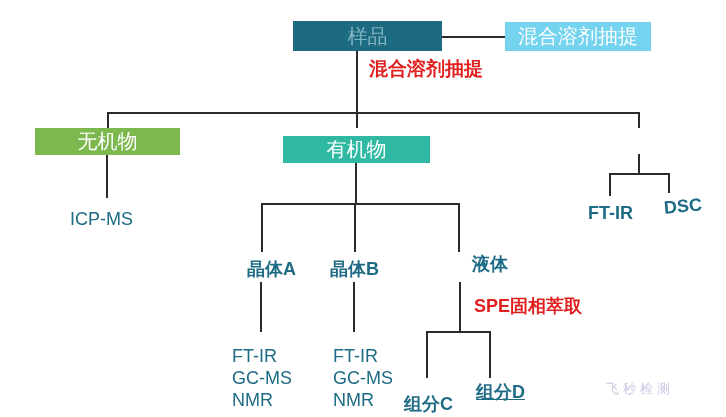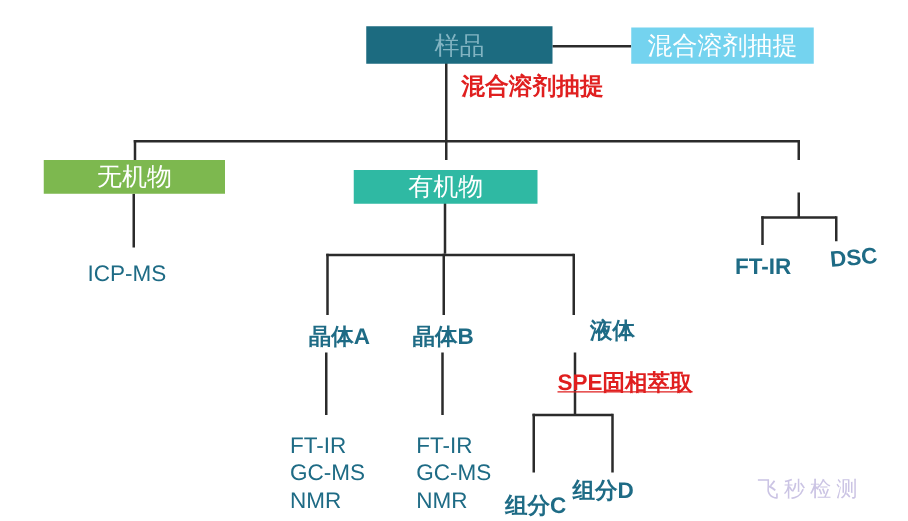--- a/index.html
+++ b/index.html
@@ -20,21 +20,21 @@
     color:var(--edge-label-text);white-space:nowrap;
   }
   .methods{
     position:absolute;font-weight:normal;font-size:18px;
     color:var(--label-text);line-height:22px;white-space:nowrap;margin-top:11px;
   }
   .lh{position:absolute;height:1.5px;background:var(--line);}
   .lv{position:absolute;width:1.5px;background:var(--line);}
   .watermark{
     position:absolute;font-family:"DejaVu Serif","Liberation Serif",serif;
-    font-size:17px;letter-spacing:4px;color:var(--watermark-text);white-space:nowrap;
+    font-size:13px;letter-spacing:4px;color:var(--watermark-text);white-space:nowrap;
   }
 </style>
 </head>
 <body>
 
 <div id="canvas">
 
   <div class="lh" style="left:442px;top:36px;width:63px;"></div>
   <div class="lv" style="left:356px;top:50px;height:63px;"></div>
   <div class="lh" style="left:107px;top:112px;width:532px;"></div>
@@ -69,21 +69,21 @@
   <div class="node" style="left:35px;top:128px;width:145px;height:27px;background:var(--inorganic-bg);">
     <span>无机物</span>
   </div>
 
   <div class="node" style="left:283px;top:136px;width:147px;height:27px;background:var(--organic-bg);">
     <span>有机物</span>
   </div>
 
 
   <div class="redlbl" style="left:369px;top:56px;">混合溶剂抽提</div>
-  <div class="redlbl" style="left:446px;top:294px;font-size:18px;text-decoration:underline;">SPE固相萃取</div>
+  <div class="redlbl" style="left:474px;top:294px;font-size:18px;">SPE固相萃取</div>
 
   <div class="methods" style="left:70px;top:198px;line-height:20px;">
     <div>ICP-MS</div>
   </div>
 
   <div class="leaf" style="left:247px;top:257px;">晶体A</div>
   <div class="leaf" style="left:330px;top:257px;">晶体B</div>
   <div class="leaf" style="left:440px;top:252px;margin-left:32px;">液体</div>
 
   <div class="methods" style="left:232px;top:334px;">
@@ -92,20 +92,20 @@
     <div>NMR</div>
   </div>
 
   <div class="methods" style="left:333px;top:334px;">
     <div>FT-IR</div>
     <div>GC-MS</div>
     <div>NMR</div>
   </div>
 
   <div class="leaf" style="left:404px;top:392px;">组分C</div>
-  <div class="leaf" style="left:458px;top:380px;">组分D</div>
+  <div class="leaf" style="left:476px;top:380px;text-decoration:underline;">组分D</div>
 
   <div class="leaf" style="left:588px;top:203px;">FT-IR</div>
   <div class="leaf" style="left:664px;top:196px;transform:rotate(-5deg);">DSC</div>
 
   <div class="watermark" style="left:606px;top:380px;">飞秒检测</div>
 
 </div>
 
 </body></html>

